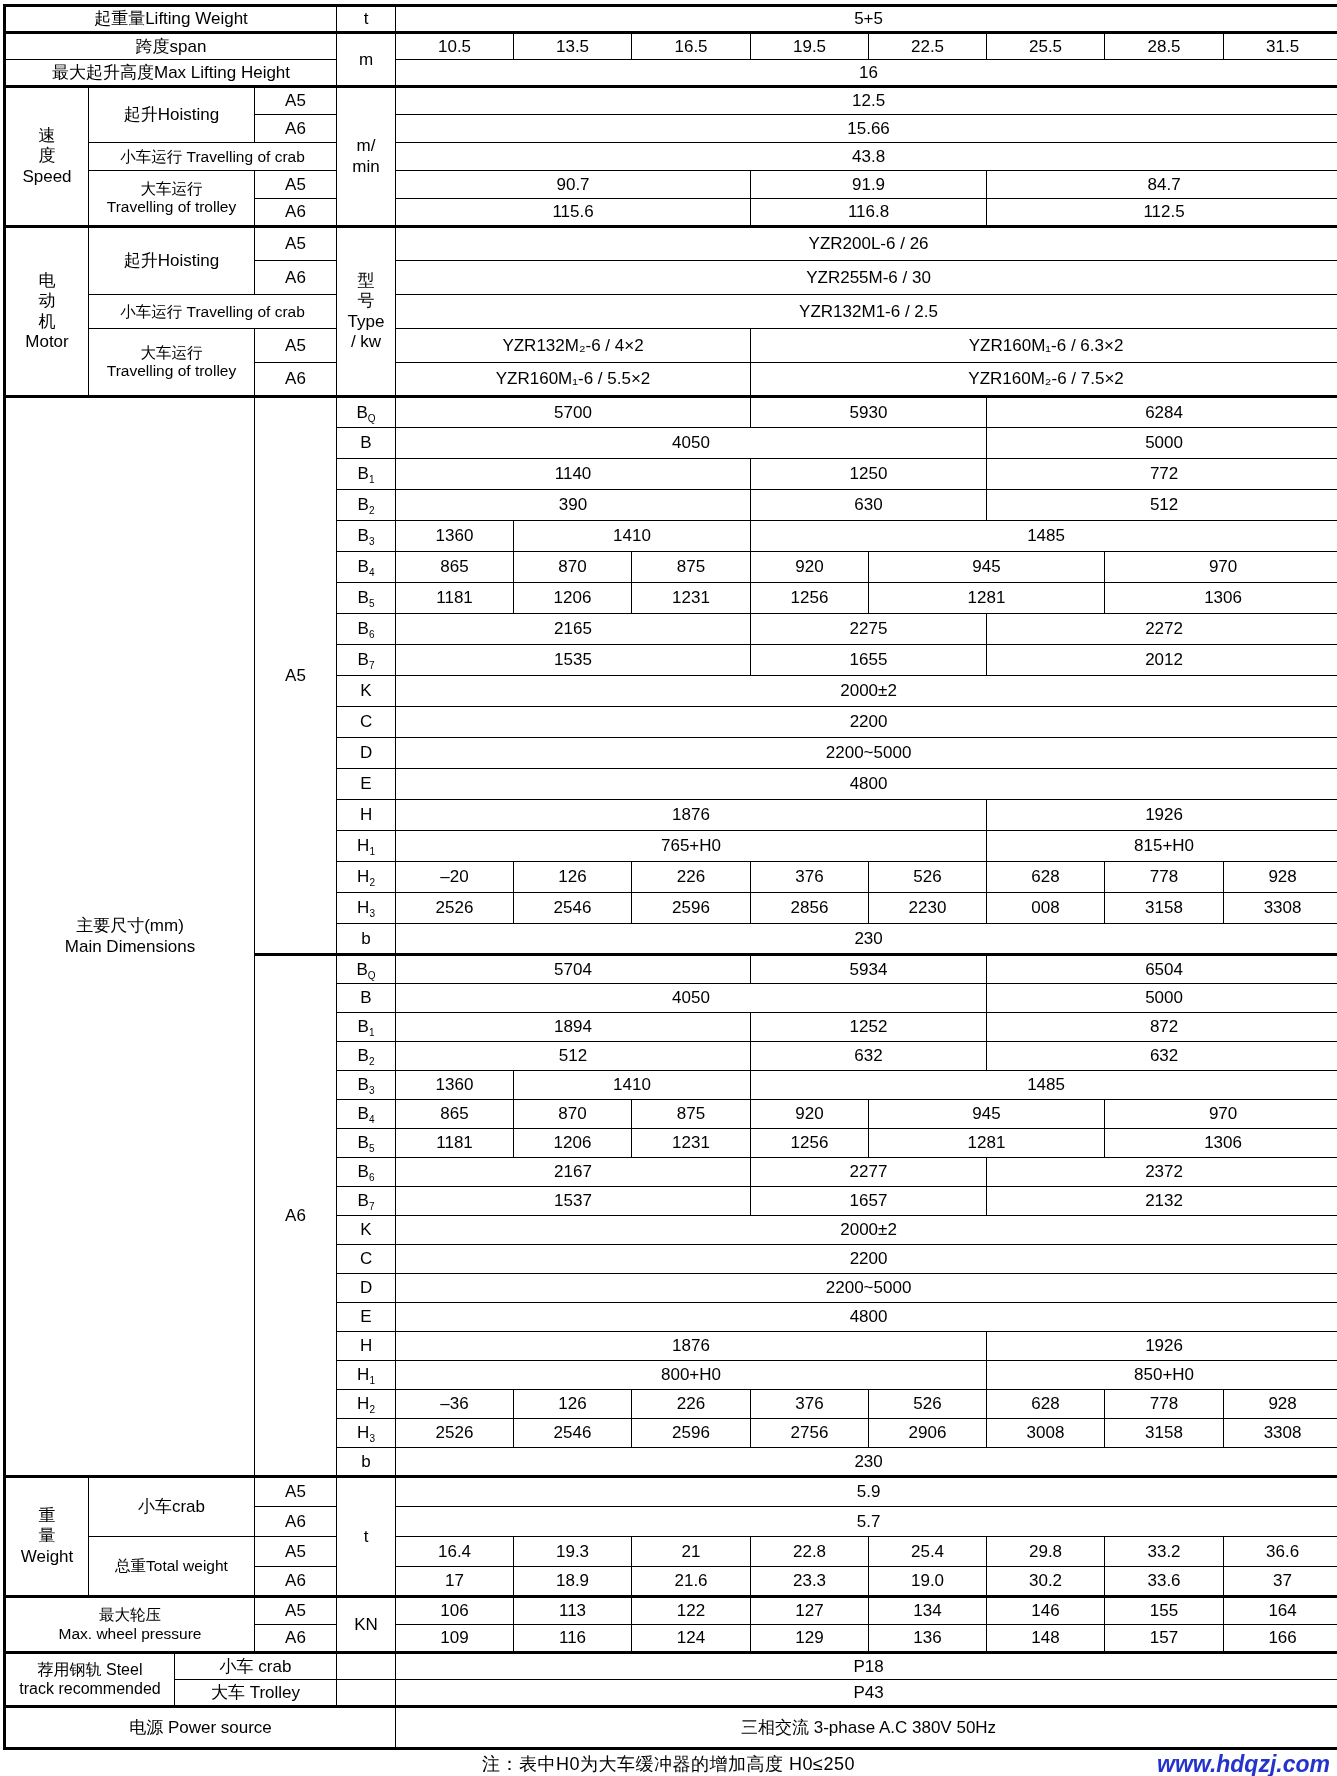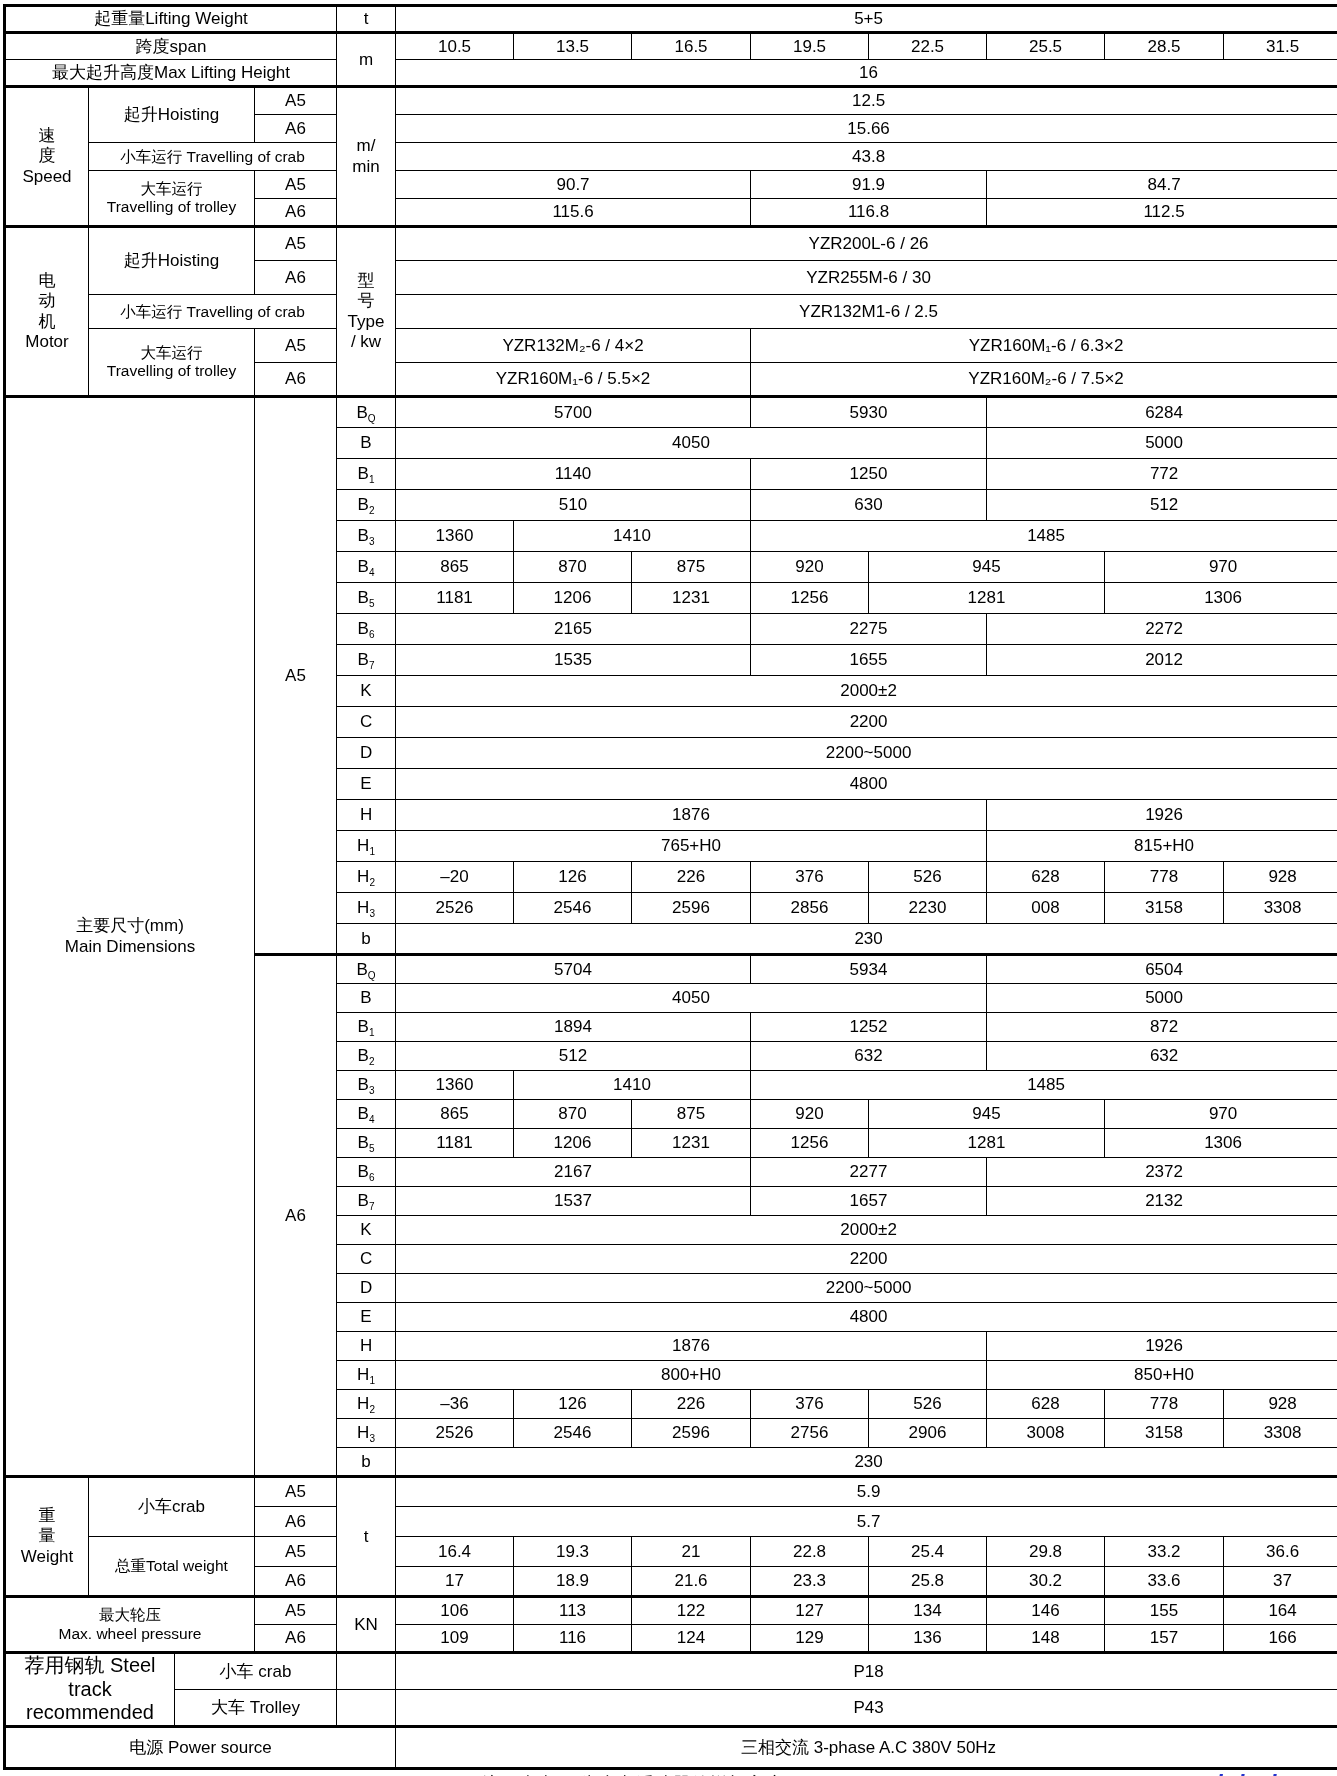--- a/index.html
+++ b/index.html
@@ -4,21 +4,21 @@
 <style>
   html,body{margin:0;padding:0;background:#fff;}
   body{width:1337px;height:1776px;position:relative;
        font-family:"Liberation Sans","DejaVu Sans",sans-serif;color:#000;}
   #wrap{padding:4px 0 0 3px;}
   table{border-collapse:collapse;table-layout:fixed;width:1331px;border:3px solid #000;}
   td{border:1px solid #000;text-align:center;vertical-align:middle;
      padding:0 1px;font-size:17px;line-height:1.12;overflow:hidden;}
   sub{font-size:10px;line-height:0;}
   td.multiline div{line-height:1.18;}
-  td.sm{font-size:20px;margin-left:24px;}
+  td.sm{font-size:16px;margin-left:24px;}
   td.md{font-size:15.5px;margin-top:23px;}
   tr.thick td{border-top:3px solid #000;}
   tr.sec-head{height:27px;}
   tr.sec-speed{height:28px;}
   tr.sec-motor{height:34px;}
   tr.sec-dima5{height:31px;}
   tr.sec-dima6{height:29px;}
   tr.sec-weight{height:30px;}
   tr.sec-wheel{height:28px;}
   tr.sec-track{height:27px;}
@@ -165,21 +165,21 @@
           <td colspan="3">5000</td>
         </tr>
         <tr class="sec-dima5">
           <td>B<sub>1</sub></td>
           <td colspan="3">1140</td>
           <td colspan="2">1250</td>
           <td colspan="3">772</td>
         </tr>
         <tr class="sec-dima5">
           <td>B<sub>2</sub></td>
-          <td colspan="3">510</td>
+          <td colspan="3">390</td>
           <td colspan="2">630</td>
           <td colspan="3">512</td>
         </tr>
         <tr class="sec-dima5">
           <td>B<sub>3</sub></td>
           <td>1360</td>
           <td colspan="2">1410</td>
           <td colspan="5">1485</td>
         </tr>
         <tr class="sec-dima5">
@@ -402,21 +402,21 @@
           <td>29.8</td>
           <td>33.2</td>
           <td>36.6</td>
         </tr>
         <tr class="sec-weight">
           <td>A6</td>
           <td>17</td>
           <td>18.9</td>
           <td>21.6</td>
           <td>23.3</td>
-          <td>25.8</td>
+          <td>19.0</td>
           <td>30.2</td>
           <td>33.6</td>
           <td>37</td>
         </tr>
         <tr class="sec-wheel thick">
           <td colspan="3" rowspan="2" class="md multiline">
             <div>最大轮压</div>
             <div>Max.  wheel pressure</div>
           </td>
           <td>A5</td>

